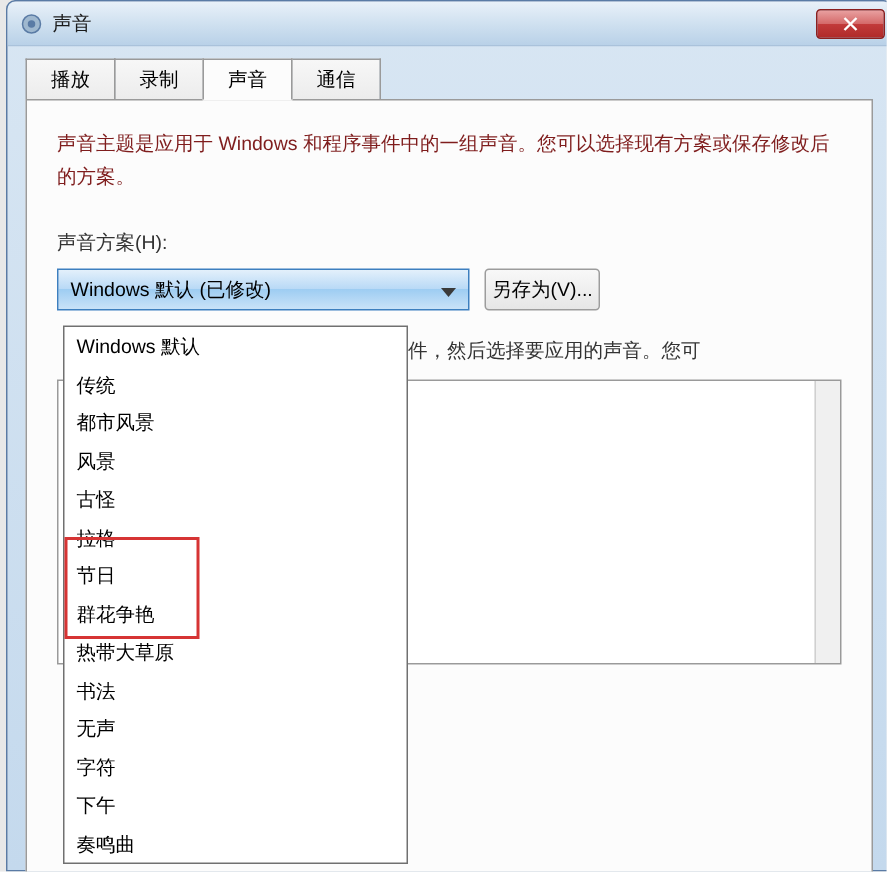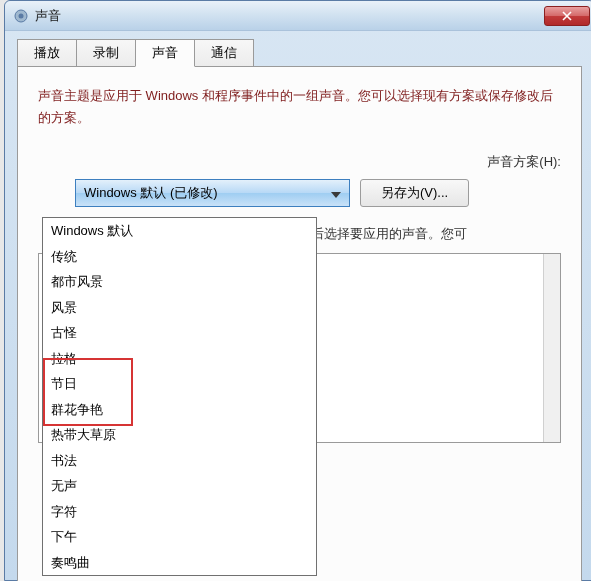--- a/index.html
+++ b/index.html
@@ -71,36 +71,36 @@
 .tab-content {
   margin: 0 12px 12px 12px;
   background: #fcfcfc;
   border: 1px solid #9a9a9a;
   padding: 18px 20px;
   height: 520px;
   position: relative;
   z-index: 1;
 }
 .desc { line-height: 1.7; color: #7f1d1d; margin-bottom: 24px; }
-.label-row { margin-bottom: 8px; color: #333; text-align: right; }
-.scheme-row { display: flex; gap: 10px; align-items: center; margin-bottom: 16px; margin-left: 37px; }
+.label-row { margin-bottom: 8px; color: #333; }
+.scheme-row { display: flex; gap: 10px; align-items: center; margin-bottom: 16px; }
 .combo {
   width: 275px; height: 28px;
   background: linear-gradient(to bottom, #e3f0fb 0%, #b8d9f6 49%, #9ecdf2 50%, #c9e2f8 100%);
   border: 1px solid #3d7fbf;
   display: flex; align-items: center;
   padding: 0 6px 0 8px;
   cursor: pointer;
   position: relative;
 }
 .combo .combo-text { flex: 1; }
 .combo .arrow { width: 14px; text-align: center; }
 .btn {
   height: 28px;
-  padding: 0 20px;
+  padding: 0 4px;
   background: linear-gradient(to bottom, #f8f8f8, #e6e6e6);
   border: 1px solid #9c9c9c;
   border-radius: 3px;
   cursor: pointer;
   font-size: 13px;
   font-family: inherit;
 }
 .btn.disabled { color: #a0a0a0; }
 .events-desc { color: #333; line-height: 1.7; margin-bottom: 8px; }
 .events-box {
@@ -114,21 +114,21 @@
   right: 0; top: 0; bottom: 0;
   width: 17px;
   background: #f0f0f0;
   border-left: 1px solid #d0d0d0;
 }
 
 .dropdown {
   position: absolute;
   left: 37px;
   top: 216px;
-  width: 275px;
+  width: 230px;
   background: #fff;
   border: 1px solid #707070;
   z-index: 100;
   max-height: 360px;
   overflow: visible;
 }
 .dropdown .opt {
   padding: 3px 8px;
   cursor: pointer;
   font-size: 13px;

